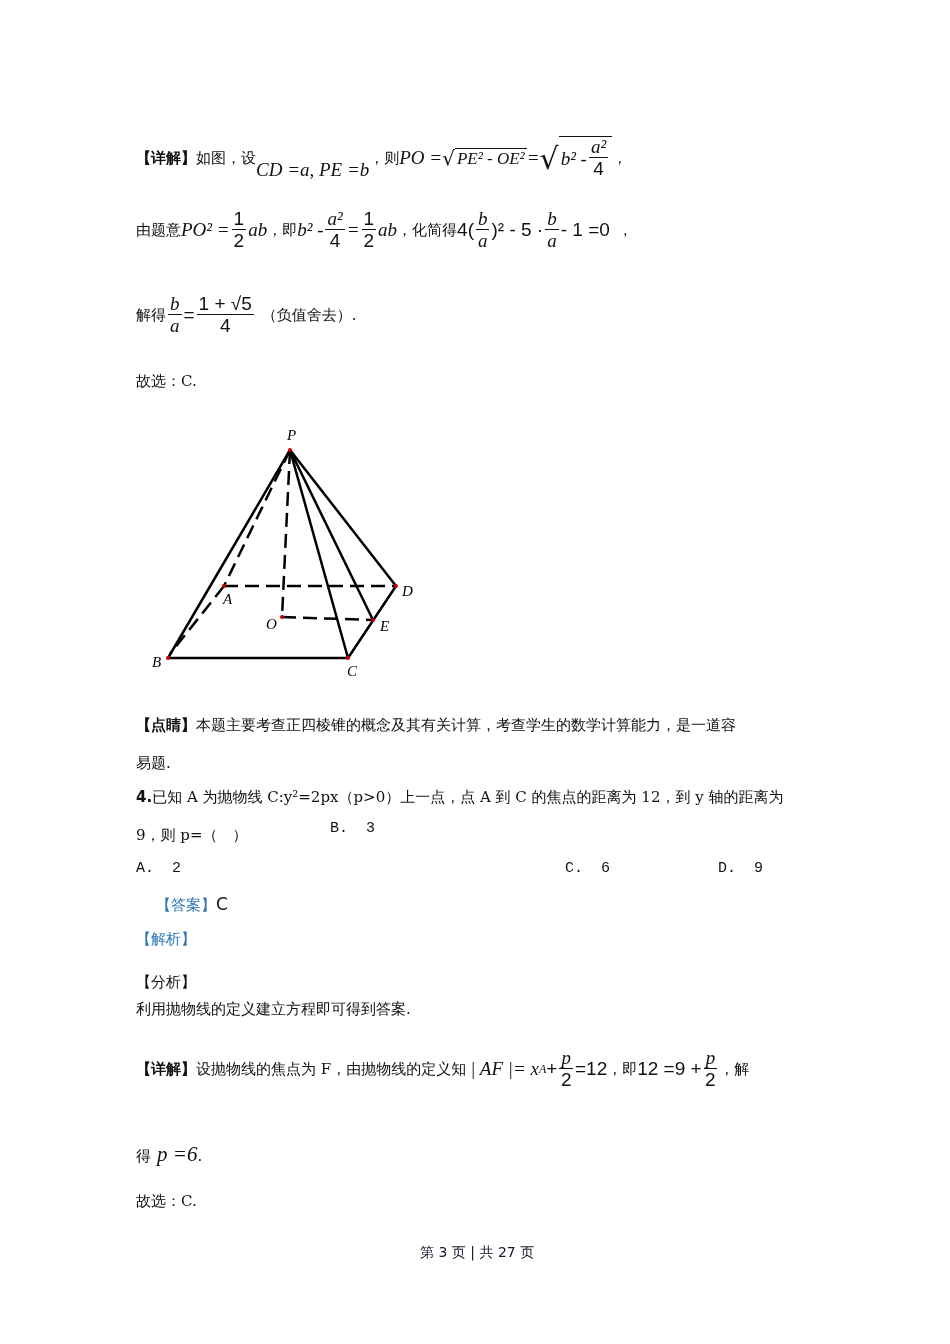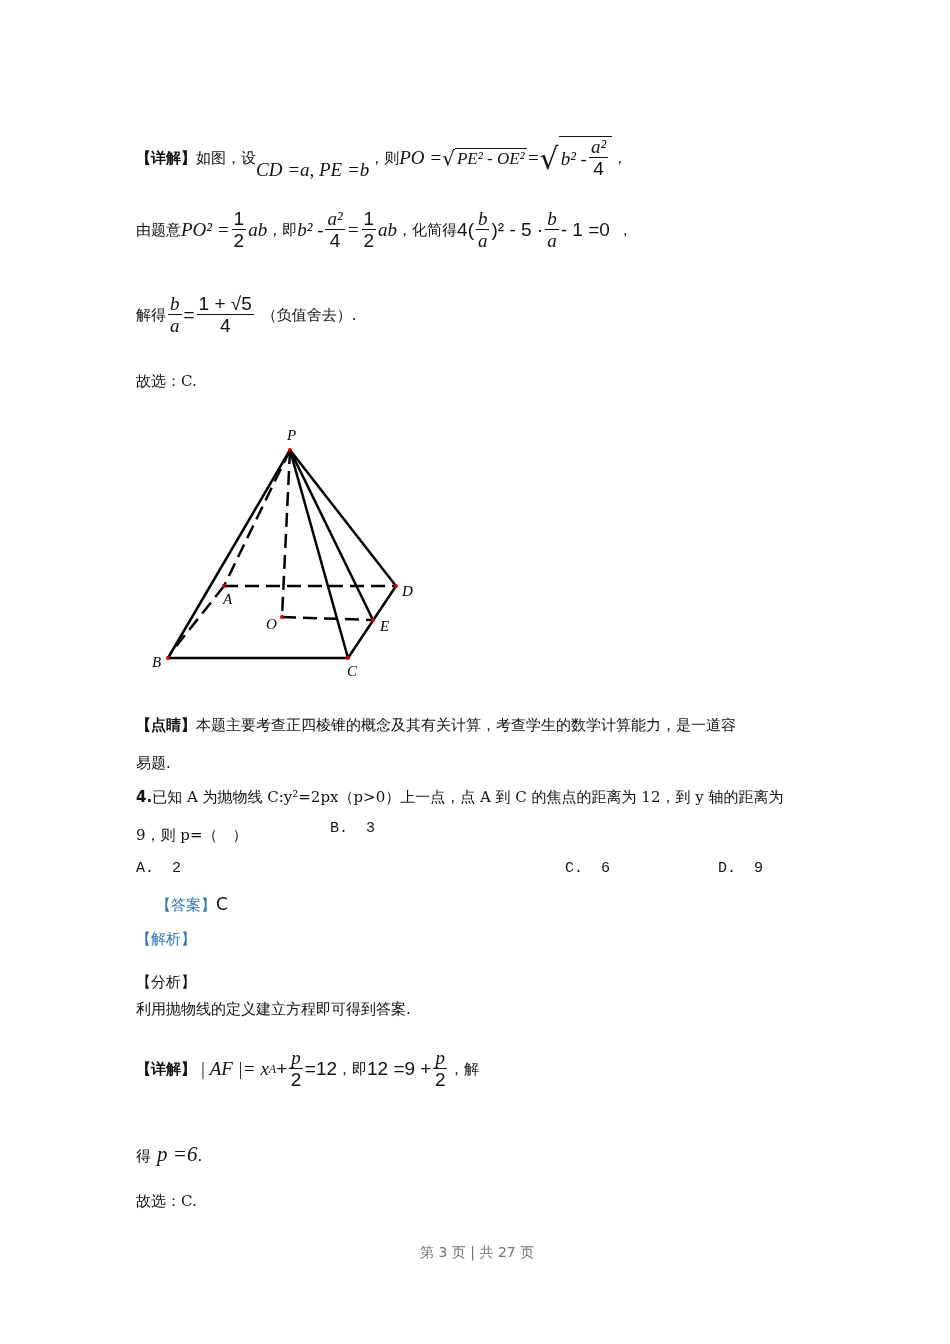--- a/index.html
+++ b/index.html
@@ -8,21 +8,21 @@
   .abs { position: absolute; white-space: nowrap; }
   .m { font-family: "Liberation Serif", serif; font-style: italic; font-size: 19px; }
   .mn { font-family: "Liberation Sans", sans-serif; font-style: normal; font-size: 19px; }
   .frac { display: inline-flex; flex-direction: column; align-items: center; vertical-align: middle; margin: 0 2px; }
   .frac .num { border-bottom: 1px solid #111; padding: 0 2px; line-height: 20px; }
   .frac .den { line-height: 22px; }
   .sqrt { display: inline-block; border-top: 1px solid #111; padding: 0 2px; }
   .rad { font-family: "DejaVu Sans", sans-serif; font-size: 20px; }
   .blue { color: #2e75b6; }
   .opt { font-family: "Liberation Mono", monospace; font-size: 15px; }
-  .page-footer { font-family: "DejaVu Sans", sans-serif; font-size: 14px; color: #737373; }
+  .page-footer { font-family: "DejaVu Sans", sans-serif; font-size: 14px; color: #0f172a; }
   svg text { font-family: "Liberation Serif", serif; font-style: italic; font-size: 15px; }
 </style>
 </head>
 <body>
 
 <div class="abs" style="left:136px; top:138px; height:40px; display:flex; align-items:center;">
   <span style="font-weight:bold;">【详解】</span>
   <span>如图，设</span>
   <span class="m" style="position:relative; top:12px;">CD =a, PE =b</span>
   <span>，则</span>
@@ -145,20 +145,21 @@
 
 <div class="abs" style="left:120px; top:894px;margin-left:36px;">
   <span class="blue">【答案】</span><span style="font-family:'DejaVu Sans',sans-serif; font-size:17px;">C</span>
 </div>
 <div class="abs blue" style="left:136px; top:930px;">【解析】</div>
 <div class="abs" style="left:136px; top:965px;margin-top:8px;">【分析】</div>
 <div class="abs" style="left:136px; top:1000px;">利用抛物线的定义建立方程即可得到答案.</div>
 
 <div class="abs" style="left:136px; top:1044px; height:50px; display:flex; align-items:center;">
   <span style="font-weight:bold;">【详解】</span>
+  <span>设抛物线的焦点为 F，由抛物线的定义知</span>
   <span class="m" style="margin-left:4px;">| AF |= x</span>
     <sub class="m" style="font-size:12px;">A</sub>
   <span class="mn"> + </span>
   <span class="frac m">
       <span class="num">p</span>
       <span class="den mn">2</span>
     </span>
   <span class="mn">=12</span>
   <span>，即</span>
   <span class="mn">12 =9 + </span>

